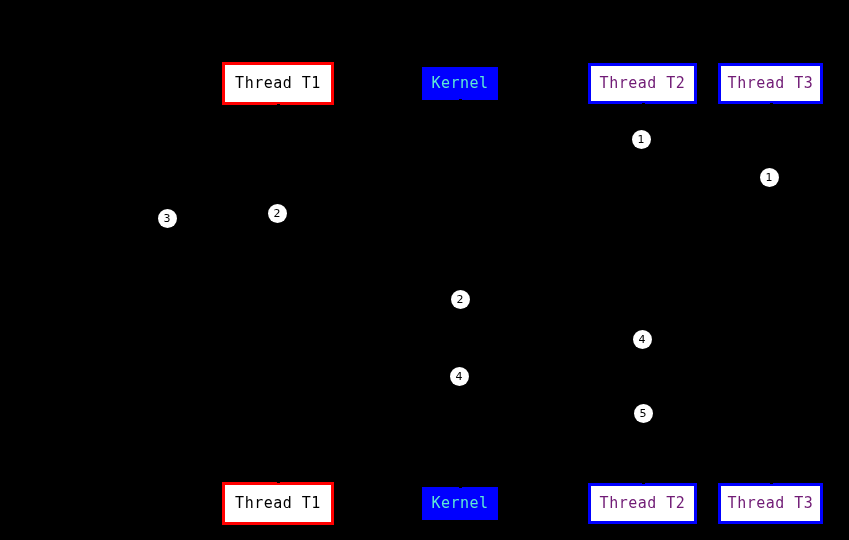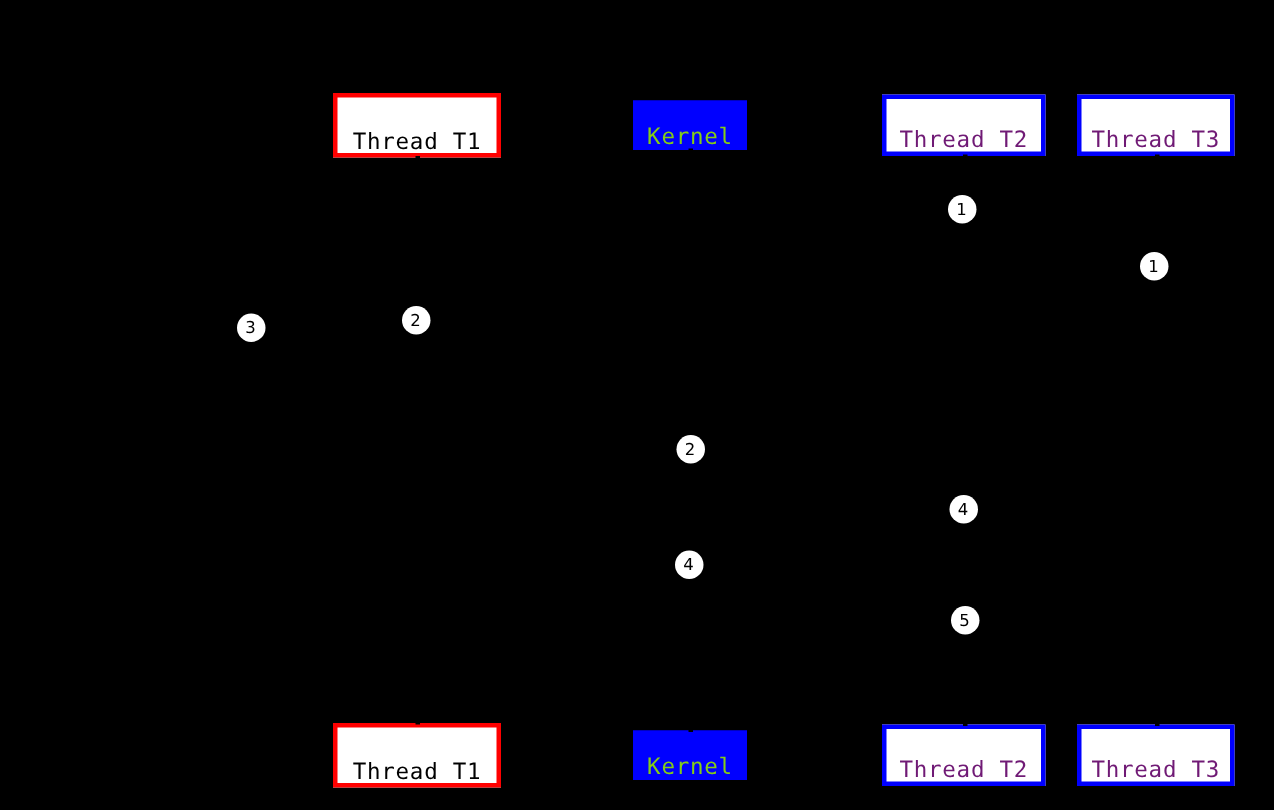--- a/index.html
+++ b/index.html
@@ -14,42 +14,42 @@
     height: 540px;
     background: #000000;
     overflow: hidden;
     font-family: "DejaVu Sans Mono", "Liberation Mono", monospace;
   }
   
   .participant {
     position: absolute;
     box-sizing: border-box;
     display: flex;
-    align-items: flex-end;
+    align-items: center;
     justify-content: center;
     font-family: "DejaVu Sans Mono", "Liberation Mono", monospace;
     font-size: 15px;
     letter-spacing: 0.5px;
     white-space: nowrap;
     line-height: 1;
   }
   .participant.style-outline-red {
     background: #FFFFFF;
     border: 3px solid #FF0000;
     color: #000000;
   }
   .participant.style-outline-blue {
     background: #FFFFFF;
     border: 3px solid #0000FF;
     color: #701a75;
   }
   .participant.style-filled-blue {
     background: #0000FF;
     border: 1px solid #0000FF;
-    color: #84cc16;
+    color: #5eead4;
   }
   
   .lifeline {
     position: absolute;
     width: 1px;
     background: #000000;
   }
   .lifeline-stub {
     position: absolute;
     width: 3px;

